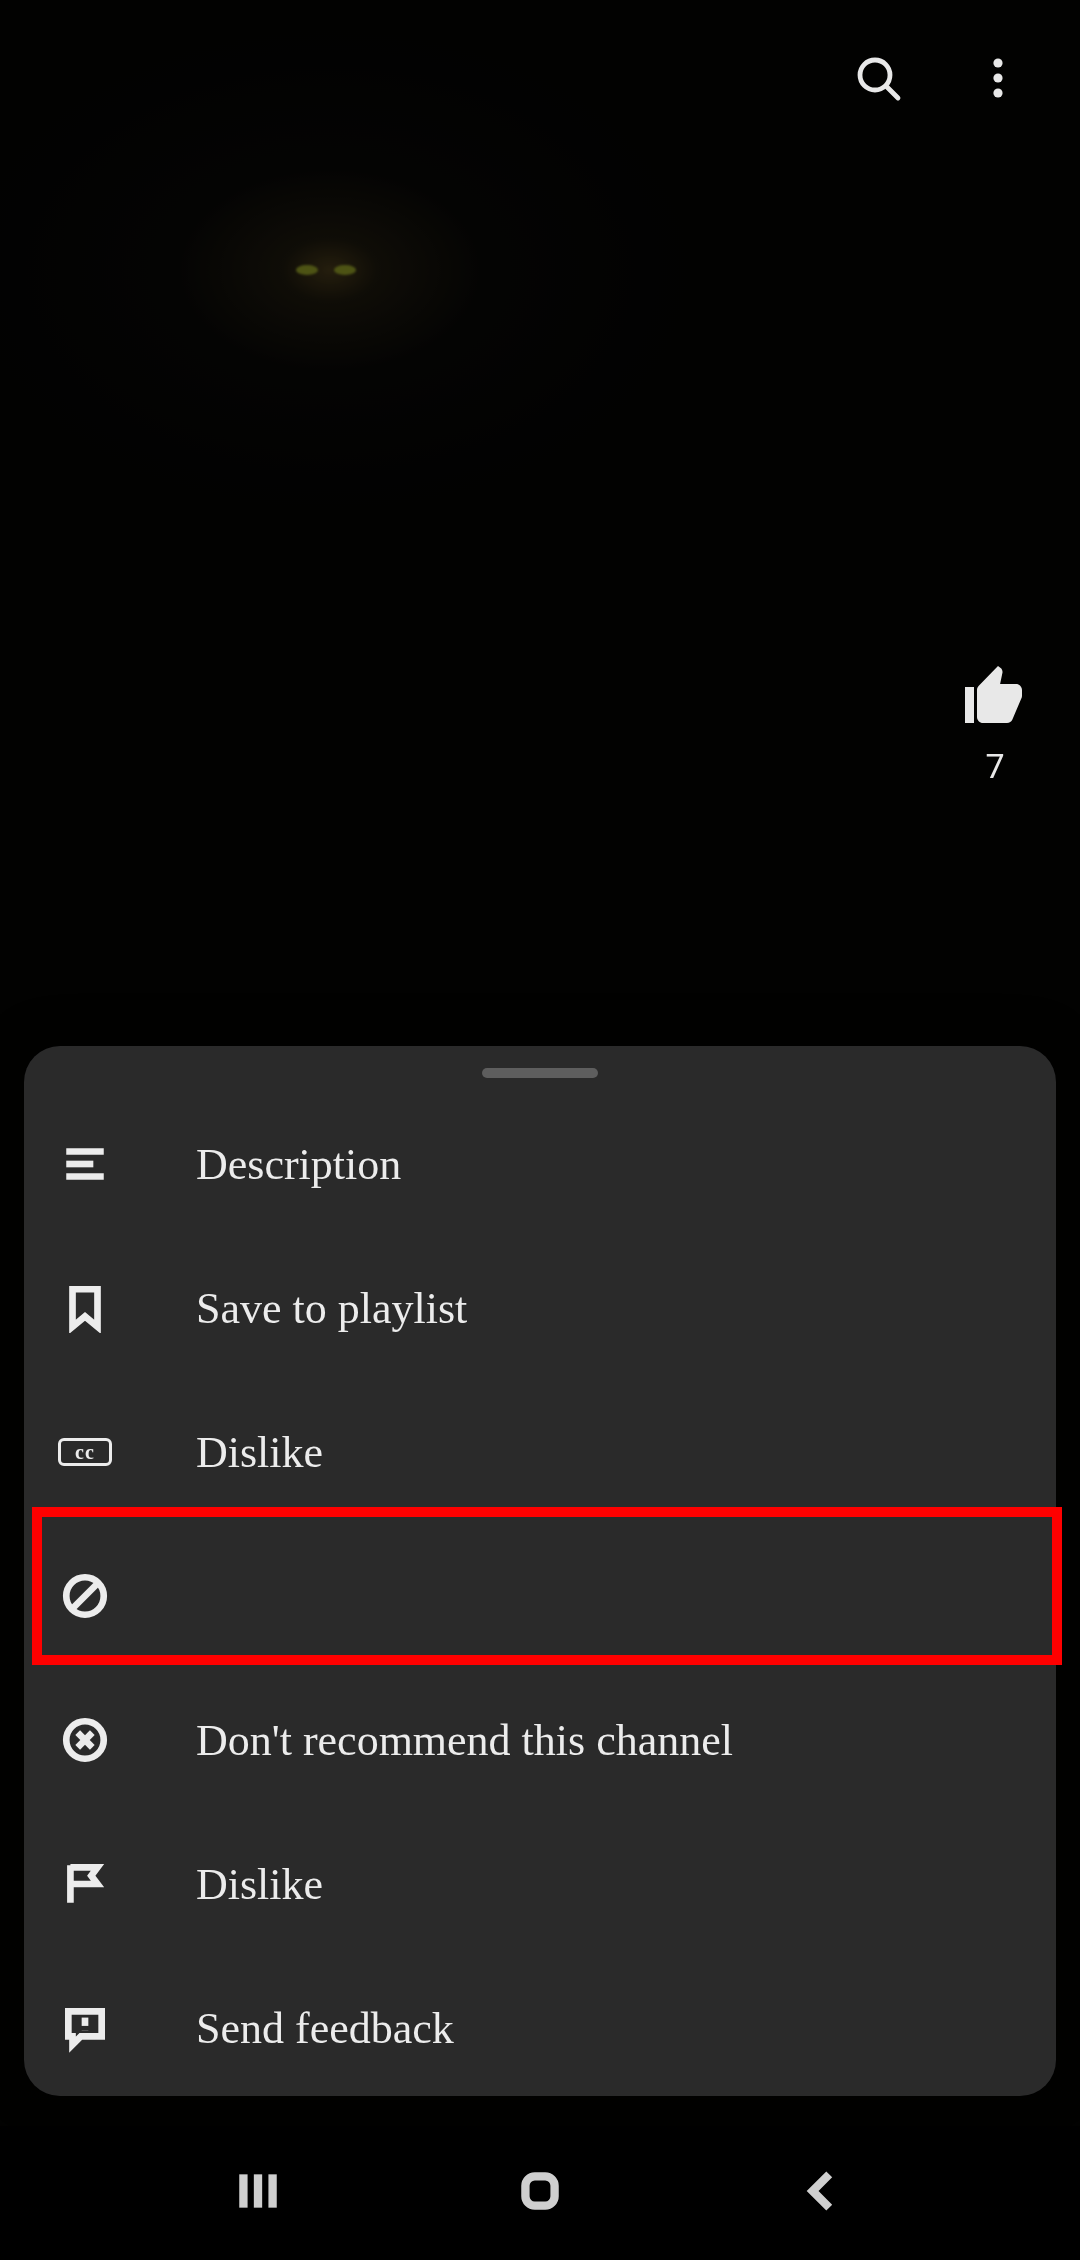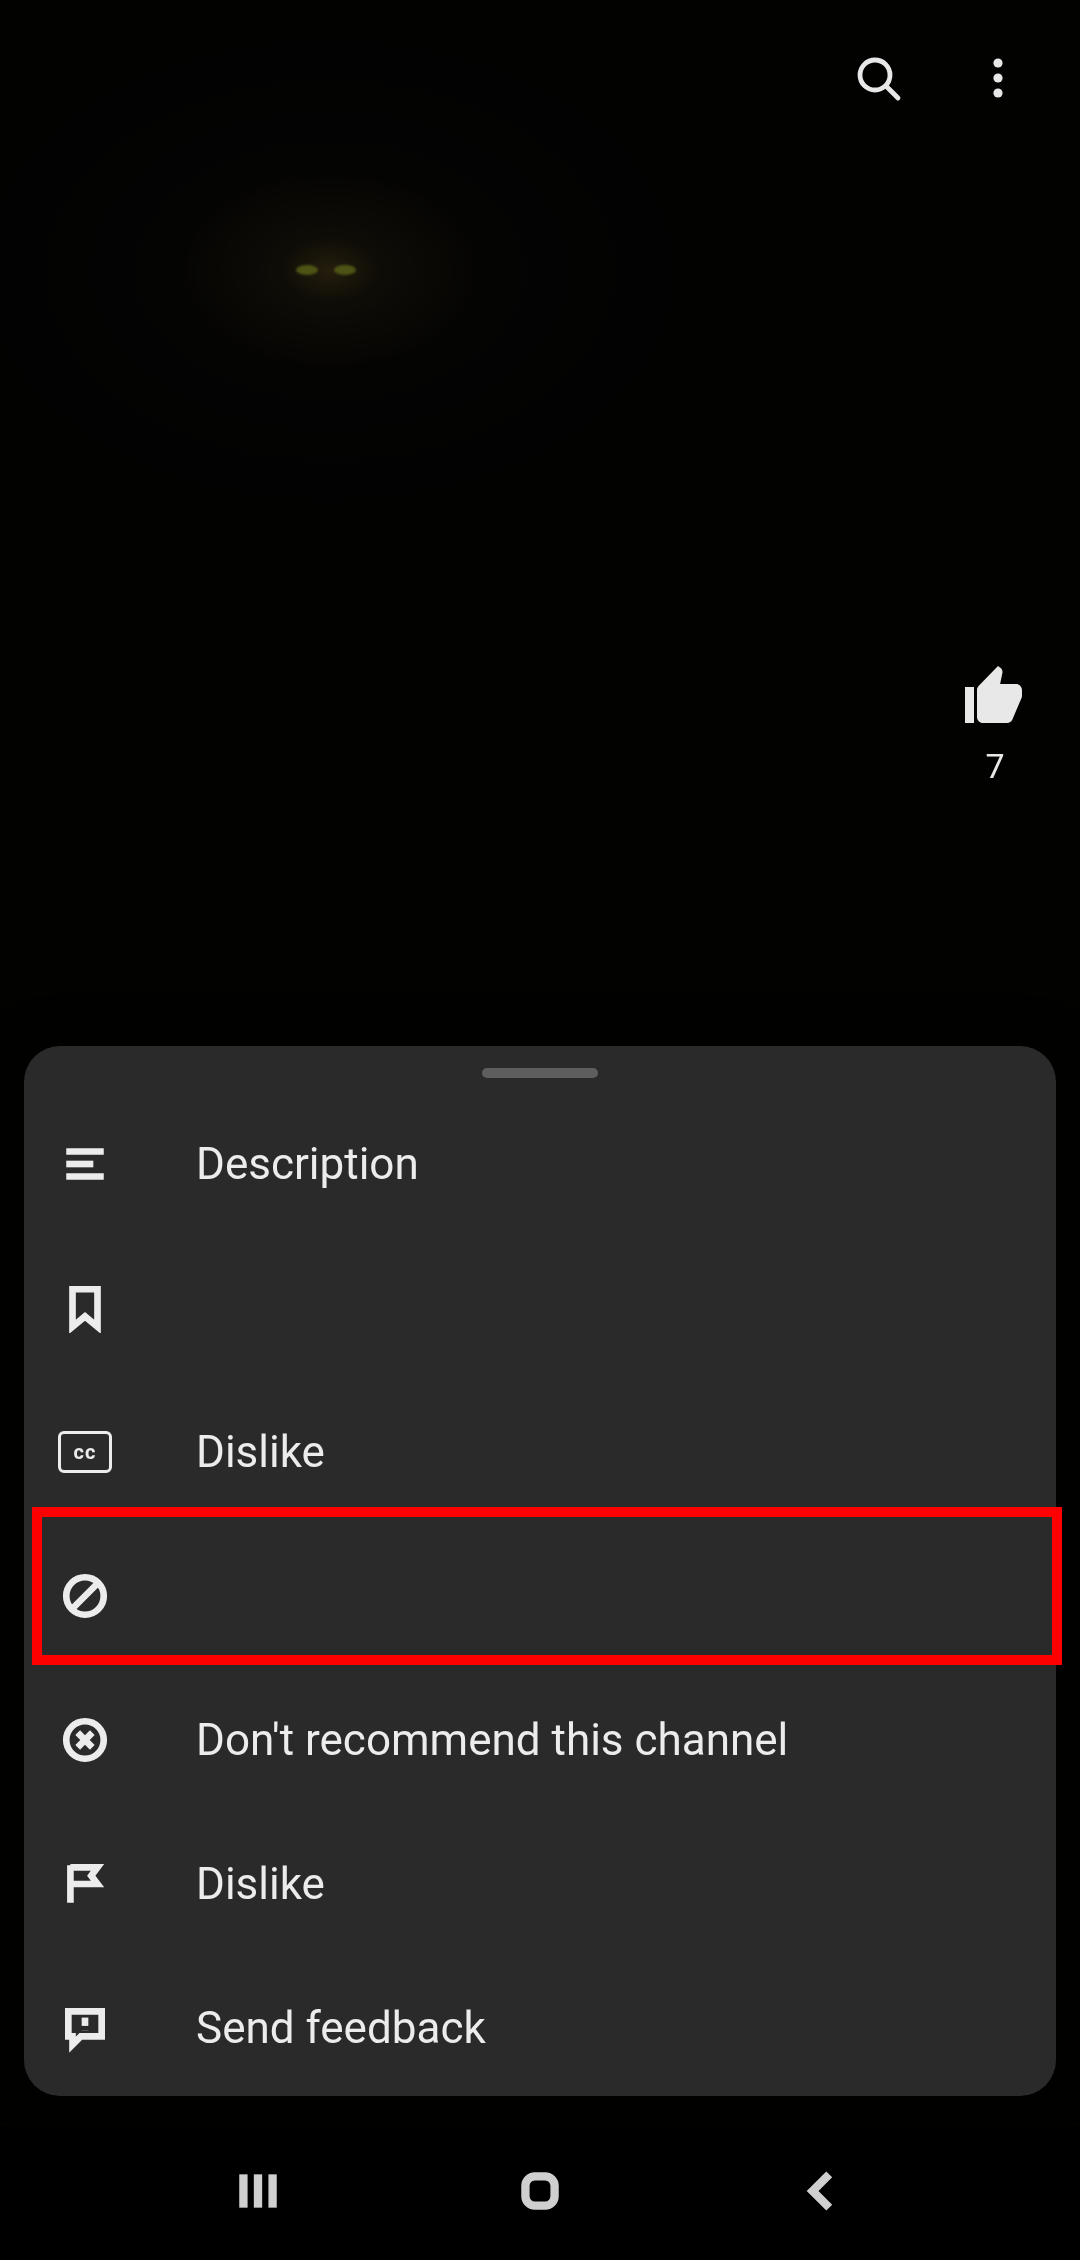--- a/index.html
+++ b/index.html
@@ -107,38 +107,38 @@
     border-radius:36px;
     padding-top:22px;
     box-shadow:0 -4px 40px rgba(0,0,0,0.6);
   }
   .grabber{
     width:116px; height:10px;
     background:#5e5e5e;
     border-radius:6px;
     margin:0 auto 14px auto;
   }
-  .menu{ list-style:none; }
+  .menu{ list-style:none;font-family:Liberation Serif, serif; }
   .menu-item{
     display:flex;
     align-items:center;
     height:144px;
     padding:0 34px;
     gap:84px;
     color:#ececec;
     font-size:44px;
     font-weight:400;
   }
   .menu-item .mi-icon{
     width:54px; height:54px;
     display:flex; align-items:center; justify-content:center;
     flex:0 0 54px;
   }
   .menu-item .mi-icon svg{ width:50px; height:50px; stroke:#ececec; fill:none; stroke-width:3.2; }
-  .menu-item .mi-icon.cc { border:3.5px solid #ececec; border-radius:6px; width:50px; height:42px; font-size:20px; font-weight:700; color:#ececec; letter-spacing:1px; display:flex;align-items:center;justify-content:center;}
+  .menu-item .mi-icon.cc { border:3.5px solid #ececec; border-radius:6px; width:50px; height:28px; font-size:20px; font-weight:700; color:#ececec; letter-spacing:1px; display:flex;align-items:center;justify-content:center;}
 
   .highlight-box{
     position:absolute;
     left:32px; right:18px;
     top:1507px;
     height:158px;
     border:10px solid #ff0000;
     pointer-events:none;
   }
 </style>
@@ -229,20 +229,21 @@
         </span>
         <span>Description</span>
       </li>
 
       <li class="menu-item">
         <span class="mi-icon">
           <svg viewBox="0 0 24 24">
               <path d="M6 3h12v18l-6-5-6 5V3z"></path>
             </svg>
         </span>
+        <span>Save to playlist</span>
       </li>
 
       <li class="menu-item">
         <span class="mi-icon cc">cc</span>
         <span>Dislike</span>
       </li>
 
       <li class="menu-item">
         <span class="mi-icon">
           <svg viewBox="0 0 24 24">

